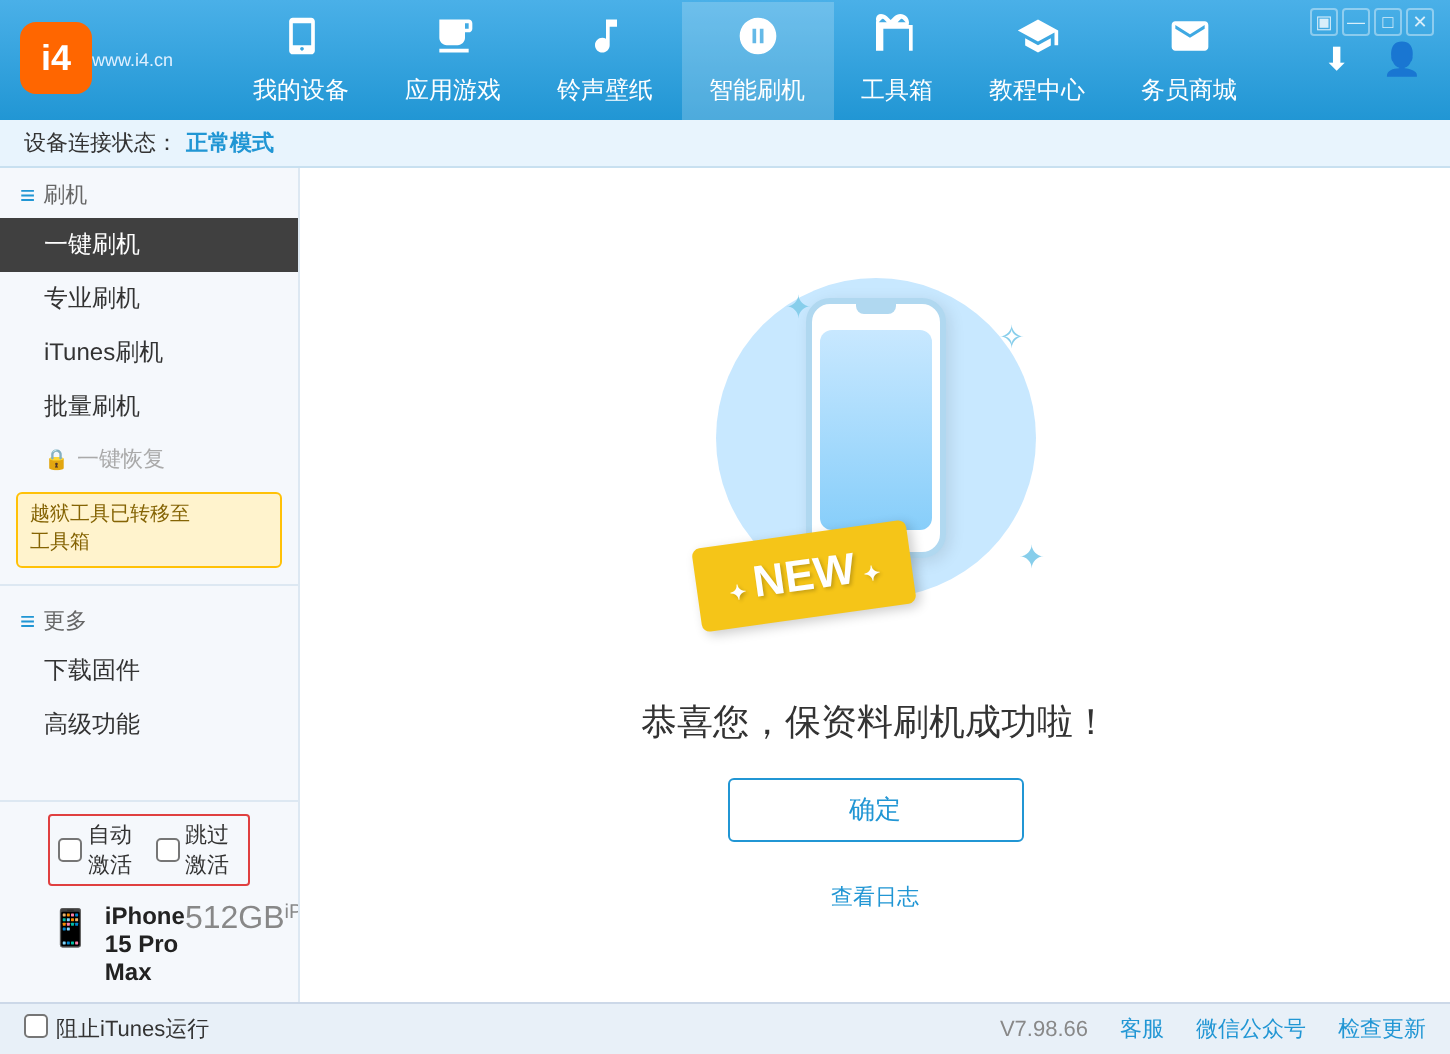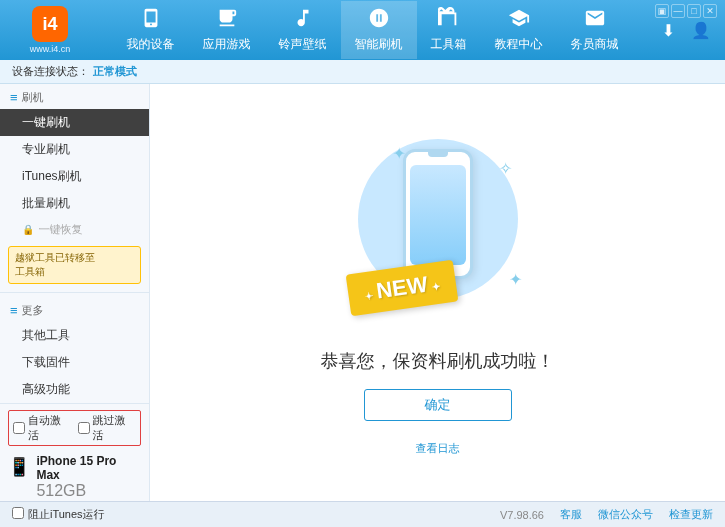--- a/index.html
+++ b/index.html
@@ -8,21 +8,21 @@
     
     .header {
       background: linear-gradient(180deg, #4ab0e8 0%, #2196d4 100%);
       height: 60px;
       display: flex;
       align-items: center;
       padding: 0 10px;
     }
     .logo {
       display: flex;
-      flex-direction: column;
+      flex-direction: row;
       align-items: center;
       color: white;
       font-size: 10px;
       min-width: 80px;
     }
     .logo-icon {
       width: 36px;
       height: 36px;
       background: #ff6600;
       border-radius: 8px;
@@ -150,21 +150,21 @@
       font-size: 10px;
       color: #856404;
       line-height: 1.4;
     }
 
     .sidebar-spacer { flex: 1; }
 
     
     .sidebar-bottom {
       border-top: 1px solid #dde8f2;
-      padding: 6px 8px;
+      padding: 6px 24px;
     }
     .auto-row {
       display: flex;
       align-items: center;
       gap: 6px;
       margin-bottom: 4px;
       border: 1.5px solid #e04040;
       padding: 2px 4px;
       border-radius: 2px;
     }
@@ -178,21 +178,21 @@
     }
     .checkbox-label input { width: 12px; height: 12px; cursor: pointer; }
 
     .device-info {
       display: flex;
       align-items: flex-start;
       gap: 6px;
       padding: 4px 0 2px 0;
     }
     .device-phone-icon { color: #2196d4; font-size: 18px; margin-top: 2px; }
-    .device-details { display: flex; flex-direction: column; }
+    .device-details { display: flex; }
     .device-name { font-size: 12px; color: #222; font-weight: bold; }
     .device-storage { font-size: 16px; color: #888; }
     .device-type { font-size: 10px; color: #888; }
 
     
     .content {
       flex: 1;
       display: flex;
       flex-direction: column;
       align-items: center;
@@ -486,23 +486,20 @@
       <div class="notice-box">
         <span style="white-space: pre-line;">越狱工具已转移至
 工具箱</span>
       </div>
 
       <div class="sidebar-divider"></div>
 
       <div class="sidebar-section-title">
         <span class="section-icon">≡</span>
         <span>更多</span>
-      </div>
-      <div class="sidebar-item">
-        <span>其他工具</span>
       </div>
       <div class="sidebar-item">
         <span>下载固件</span>
       </div>
       <div class="sidebar-item">
         <span>高级功能</span>
       </div>
 
       <div class="sidebar-spacer"></div>
 

